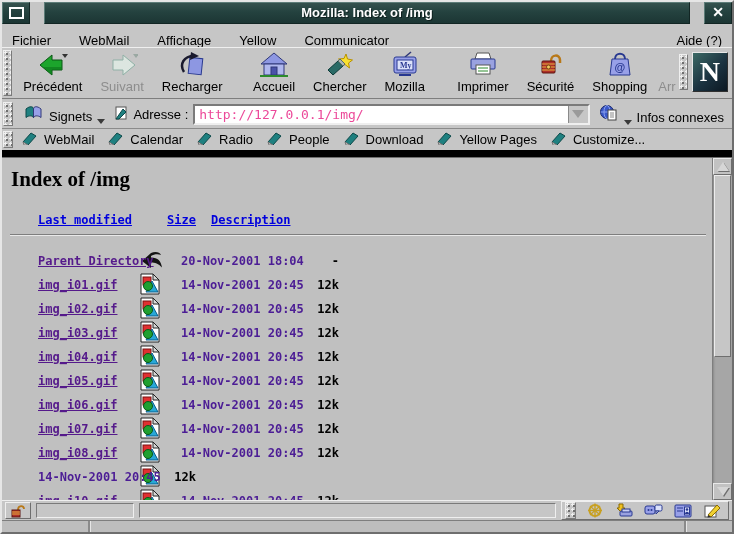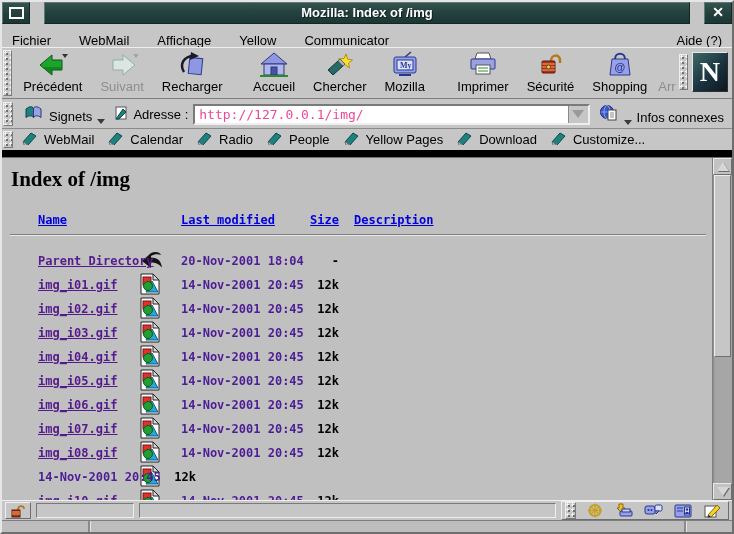--- a/index.html
+++ b/index.html
@@ -338,49 +338,48 @@
         </span>
         <span>People</span>
       </div>
       <div class="pt-item">
         <span>
           <svg width="17" height="13" viewBox="0 0 17 13">
             <polygon points="1,10 9,1 14,4 6,13" fill="#1f8080" stroke="#0c4848"></polygon>
             <polygon points="1,10 2,13 6,13" fill="#e0e0e0" stroke="#777"></polygon>
           </svg>
         </span>
-        <span>Yellow Pages</span>
+        <span>Download</span>
       </div>
       <div class="pt-item">
         <span>
           <svg width="17" height="13" viewBox="0 0 17 13">
             <polygon points="1,10 9,1 14,4 6,13" fill="#1f8080" stroke="#0c4848"></polygon>
             <polygon points="1,10 2,13 6,13" fill="#e0e0e0" stroke="#777"></polygon>
           </svg>
         </span>
-        <span>Download</span>
+        <span>Yellow Pages</span>
       </div>
       <div class="pt-item">
         <span>
           <svg width="17" height="13" viewBox="0 0 17 13">
             <polygon points="1,10 9,1 14,4 6,13" fill="#1f8080" stroke="#0c4848"></polygon>
             <polygon points="1,10 2,13 6,13" fill="#e0e0e0" stroke="#777"></polygon>
           </svg>
         </span>
         <span>Customize...</span>
       </div>
     </div>
 
   <div class="content-frame">
     <div class="content">
       <h1>Index of /img</h1>
 
       <div class="listing">
         <div class="lst-header">
-          <span class="col-name"><span class="lnk lnk-blue">Name</span></span>
           <span class="col-date"><span class="lnk lnk-blue">Last modified</span></span>
           <span class="col-size"><span class="lnk lnk-blue">Size</span></span>
           <span class="col-desc"><span class="lnk lnk-blue">Description</span></span>
         </div>
         <hr class="rule">
 
         <div class="rows">
 
         <div class="row icon-parent">
               <span class="icon-cell">

